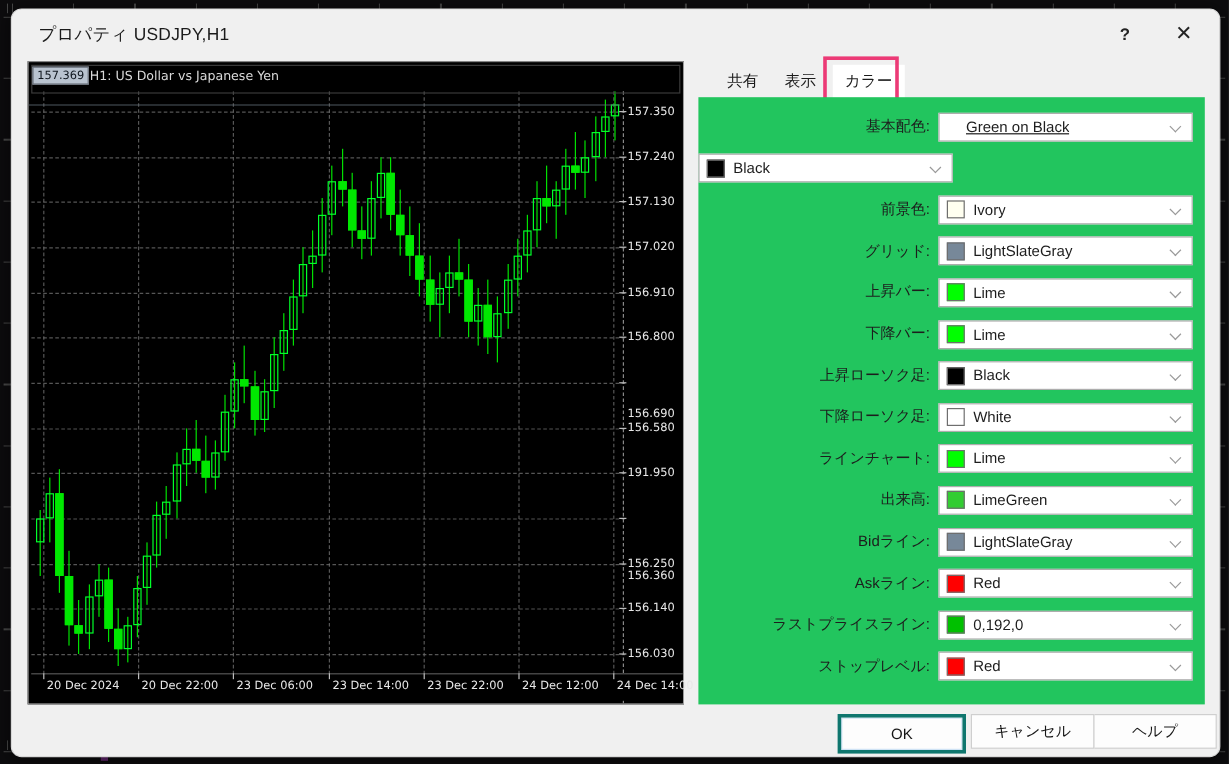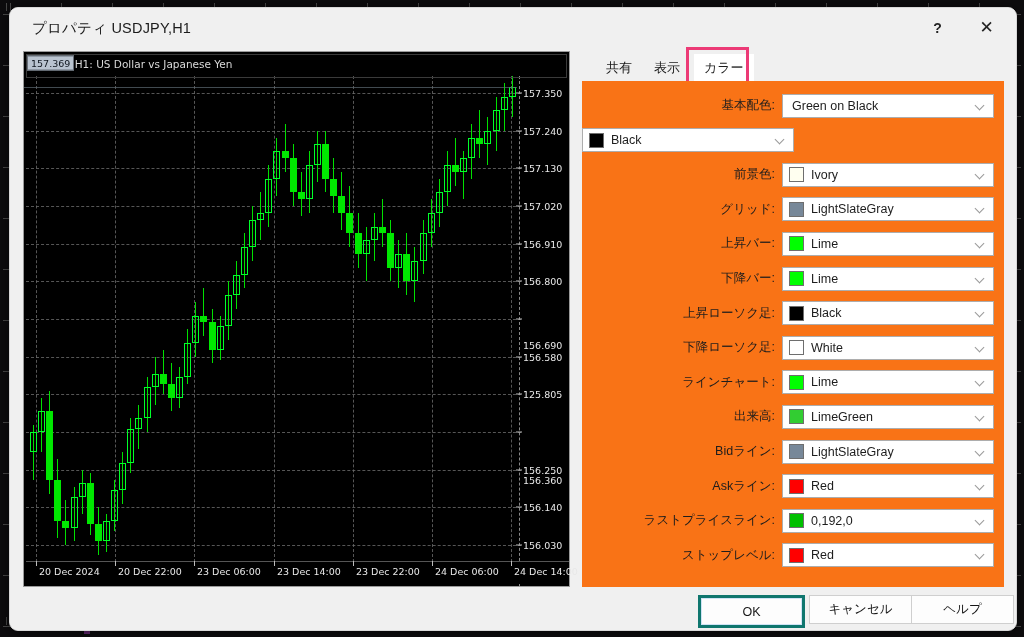--- a/index.html
+++ b/index.html
@@ -65,28 +65,28 @@
   .tmark{position:absolute;top:-1px;height:5px;width:0;border-left:1px solid #bdbdbd;}
 
   
   #settings{position:absolute;left:572px;top:43px;width:422px;height:536px;}
   #tabs{position:relative;height:30px;}
   .tab{position:absolute;top:3px;font-size:13px;color:#1b1b1b;padding:5px 10px;cursor:default;}
   #tab-share{left:14px;}
   #tab-display{left:62px;}
   #tab-color{left:112px;background:#fff;}
   #tab-highlight{position:absolute;left:104px;top:-4px;width:63px;height:38px;border:3px solid #ec3a76;box-sizing:border-box;}
-  #form-area{position:absolute;left:0;top:30px;right:0;bottom:0;background:#f97316;}
+  #form-area{position:absolute;left:0;top:30px;right:0;bottom:0;background:#22c55e;}
   .row{position:absolute;left:0;right:0;height:25px;display:flex;align-items:center;}
   .row-label{width:193px;text-align:right;font-size:12.5px;color:#1d1d1d;padding-right:7px;white-space:nowrap;}
   .combo{position:relative;width:212px;height:24px;background:#fff;border:1px solid #adadad;box-sizing:border-box;
      display:flex;align-items:center;}
   .swatch{width:15px;height:15px;margin-left:6px;border:1px solid #6e6e6e;box-sizing:border-box;flex:0 0 auto;}
   .combo-text{font-size:12.5px;color:#1d1d1d;margin-left:7px;white-space:nowrap;overflow:hidden;}
-  .combo-text.noswatch{margin-left:9px;}
+  .combo-text.noswatch{margin-left:22px;text-decoration:underline;}
   .chev{position:absolute;right:8px;top:7px;width:9px;height:9px;}
   .chev:before{content:"";position:absolute;left:0;top:0;width:6px;height:6px;
      border-right:1.6px solid #9a9a9a;border-bottom:1.6px solid #9a9a9a;transform:rotate(45deg);}
 
   
   #footer{position:absolute;left:0;right:0;bottom:0;height:42px;background:#f0f0f0;}
   .fbtn{position:absolute;top:7px;height:27px;width:101px;background:#fdfdfd;border:1px solid #cfcfcf;
      font-size:12.5px;color:#161616;display:flex;align-items:center;justify-content:center;cursor:default;}
   .fbtn.primary{border:3px solid #0f766e;box-shadow:0 0 0 1px #cfe3f5 inset;}
   #btn-ok{right:211px;}
@@ -391,21 +391,21 @@
           <div class="ptick" style="top: 130.056px;">157.020</div>
           <div class="pdash" style="top: 167.704px;"></div>
           <div class="ptick" style="top: 167.704px;">156.910</div>
           <div class="pdash" style="top: 205.352px;"></div>
           <div class="ptick" style="top: 205.352px;">156.800</div>
           <div class="pdash" style="top: 243px;"></div>
           <div class="ptick" style="top: 245px; margin-top: 24px;">156.690</div>
           <div class="pdash" style="top: 280.648px;"></div>
           <div class="ptick" style="top: 280.648px;">156.580</div>
           <div class="pdash" style="top: 318.296px;"></div>
-          <div class="ptick" style="top: 318.296px;">125.805</div>
+          <div class="ptick" style="top: 318.296px;">191.950</div>
           <div class="pdash" style="top: 355.944px;"></div>
           <div class="ptick" style="top: 355.944px; margin-top: 48px;">156.360</div>
           <div class="pdash" style="top: 393.592px;"></div>
           <div class="ptick" style="top: 393.592px;">156.250</div>
           <div class="pdash" style="top: 431.239px;"></div>
           <div class="ptick" style="top: 431.239px;">156.140</div>
           <div class="pdash" style="top: 468.887px;"></div>
           <div class="ptick" style="top: 468.887px;">156.030</div>
         </div>
       <div id="price-tag" style="top: 10.6099px;">157.369</div>
@@ -414,21 +414,21 @@
           <div class="ttick" style="left: 13px;">20 Dec 2024</div>
           <div class="tmark" style="left: 89px;"></div>
           <div class="ttick" style="left: 92px;">20 Dec 22:00</div>
           <div class="tmark" style="left: 168px;"></div>
           <div class="ttick" style="left: 171px;">23 Dec 06:00</div>
           <div class="tmark" style="left: 248px;"></div>
           <div class="ttick" style="left: 251px;">23 Dec 14:00</div>
           <div class="tmark" style="left: 327px;"></div>
           <div class="ttick" style="left: 330px;">23 Dec 22:00</div>
           <div class="tmark" style="left: 406px;"></div>
-          <div class="ttick" style="left: 409px;">24 Dec 06:00</div>
+          <div class="ttick" style="left: 409px;">24 Dec 12:00</div>
           <div class="tmark" style="left: 485px;"></div>
           <div class="ttick" style="left: 488px;">24 Dec 14:00</div>
         </div>
     </div>
   </div>
 
   <div id="settings">
     <div id="tabs">
       <div class="tab" id="tab-share">共有</div>
       <div class="tab" id="tab-display">表示</div>

